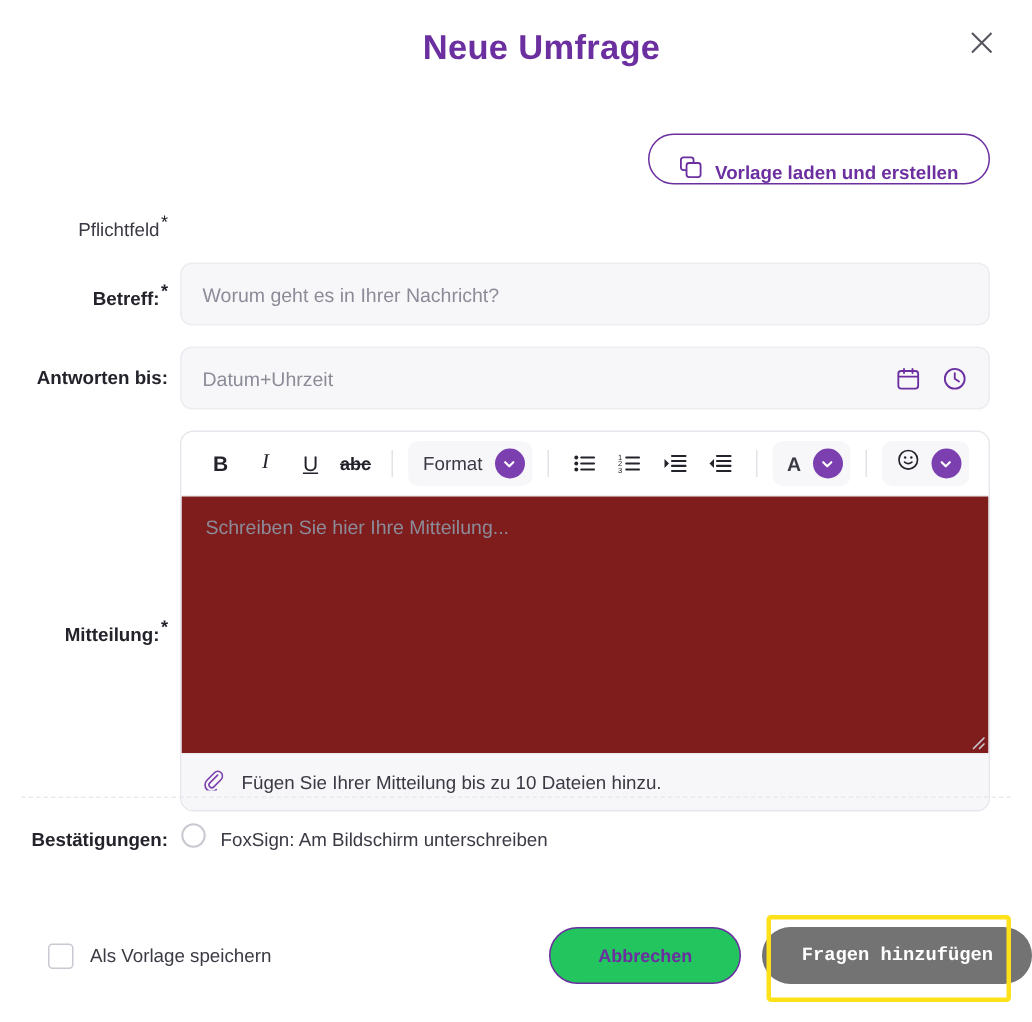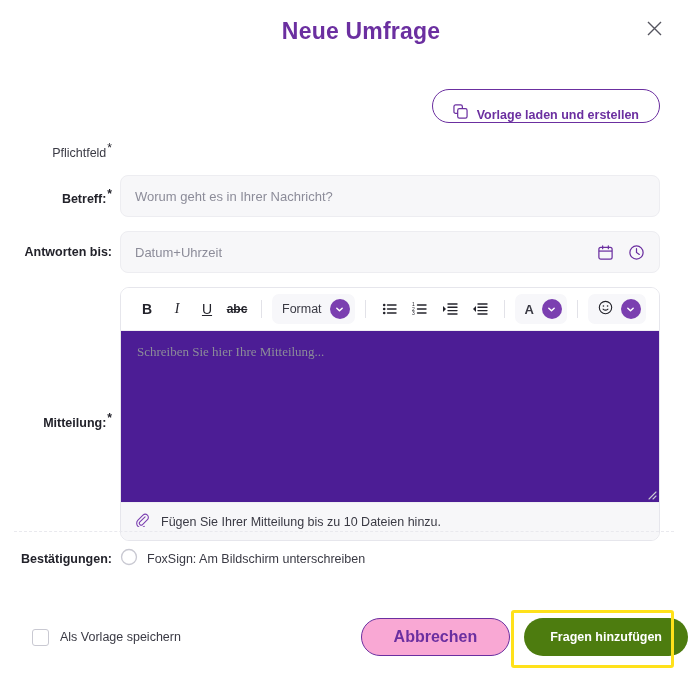--- a/index.html
+++ b/index.html
@@ -183,22 +183,21 @@
     align-items: center;
     justify-content: center;
     flex: 0 0 20px;
   }
   .editor-body {
     height: 145px;
     padding: 13px 16px;
     font-size: 13px;
     color: #8c8c99;
     position: relative;
-    background: #4c1d95;
-    font-family: Liberation Serif, serif;
+    background: #7f1d1d;
   }
   .resize-grip {
     position: absolute;
     right: 2px;
     bottom: 2px;
     width: 12px;
     height: 12px;
   }
   .attach-bar {
     border-top: 1px solid #eeeef2;
@@ -276,41 +275,41 @@
   .footer-actions {
     margin-left: auto;
     display: flex;
     align-items: center;
     gap: 14px;
     margin-right: 16px;
   }
   .btn-secondary {
     border: 1.4px solid #6b2fa0;
     color: #6b2fa0;
-    background: #f9a8d4;
+    background: #22c55e;
     border-radius: 22px;
     height: 38px;
     padding: 0 32px;
-    font-size: 16px;
+    font-size: 12px;
     font-weight: 700;
     cursor: pointer;
     font-family: "Liberation Sans", sans-serif;
     text-align: center;
   }
   .btn-primary {
     border: none;
     color: #fff;
-    background: #4d7c0f;
+    background: #737373;
     border-radius: 22px;
     height: 38px;
     padding: 0 26px;
     font-size: 12.5px;
     font-weight: 700;
     cursor: pointer;
-    font-family: Liberation Sans, sans-serif;
+    font-family: Liberation Mono, monospace;
   }
   .highlight-box {
     position: absolute;
     left: 511px;
     top: 610px;
     width: 157px;
     height: 52px;
     border: 3px solid #ffe11a;
     border-radius: 3px;
     pointer-events: none;

